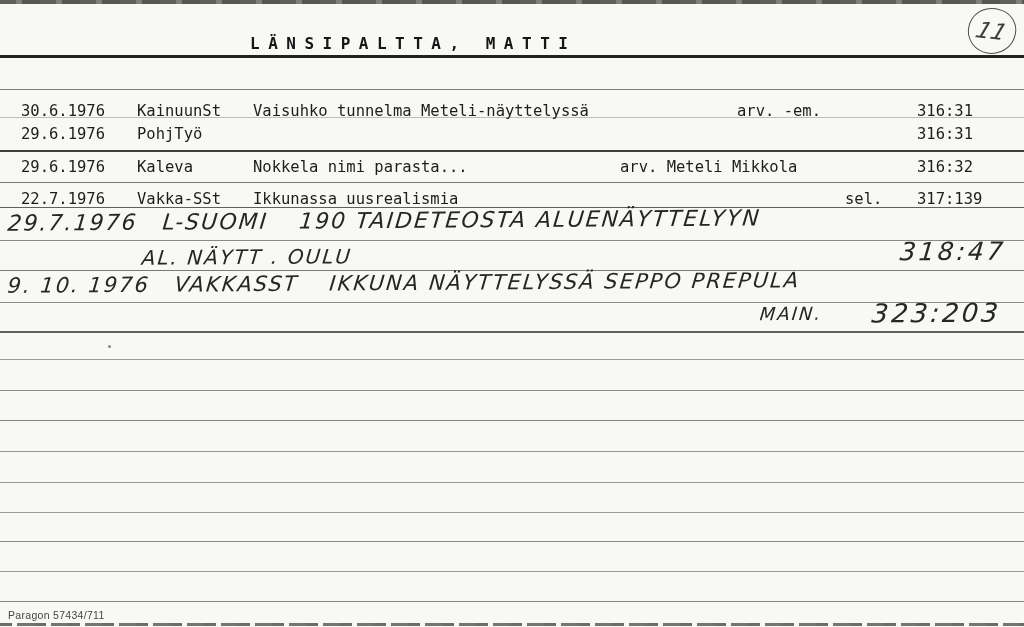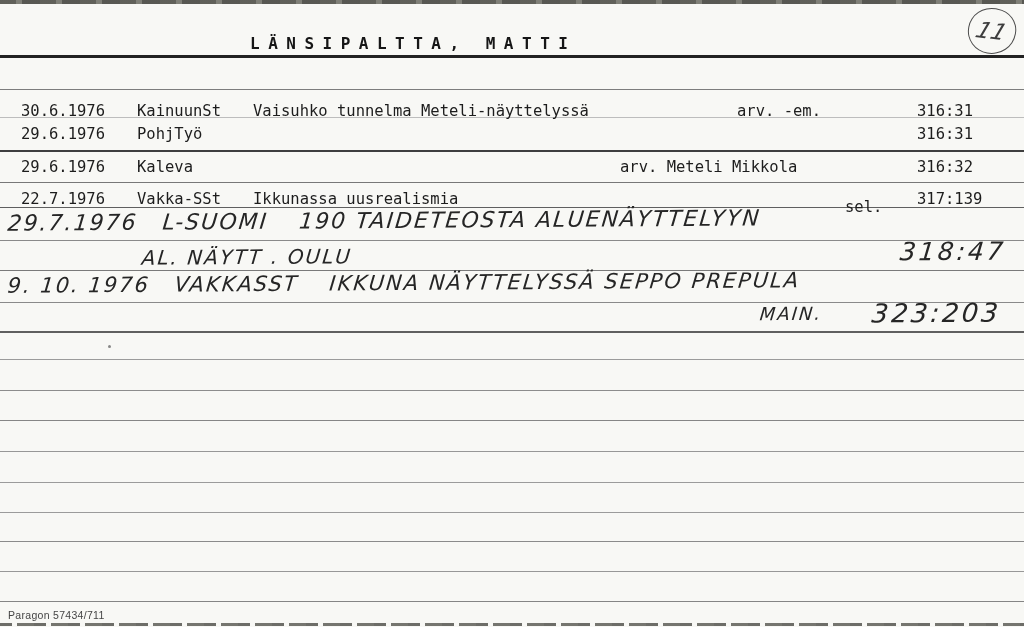--- a/index.html
+++ b/index.html
@@ -35,21 +35,21 @@
     font-size:23px; color:#3d3d3d; transform:skewX(-14deg) rotate(-4deg);
   }
   .trow{position:absolute; left:0; width:1024px; height:20px;
     font-size:15.5px; color:#1d1d1d; white-space:nowrap;}
   .trow span{position:absolute; top:0;}
   .c-date{left:21px;}
   .c-src{left:125px;margin-left:12px;}
   .c-title{left:253px;}
   .c-ref{left:917px;}
   .r1{top:102px;text-decoration:underline;} .r2{top:125px;} .r3{top:158px;} .r4{top:190px;}
-  .r1 .c-note{left:737px;} .r3 .c-note{left:620px;} .r4 .c-note{left:845px;margin-top:8px;}
+  .r1 .c-note{left:737px;} .r3 .c-note{left:620px;} .r4 .c-note{left:845px;}
   .hw{
     position:absolute; font-family:"DejaVu Sans",sans-serif; font-style:italic;
     color:#262626; letter-spacing:2px; white-space:nowrap;
     transform:skewX(-6deg) rotate(-0.4deg);
   }
   .hw .gap1{margin-right:16px;} .hw .gap2{margin-right:22px;}
   .hw-l1{left:8px;  top:208px; font-size:22px;}
   .hw-l1b{left:142px; top:245px; font-size:20px;}
   .hw-ref1{left:900px; top:237px; font-size:25px; letter-spacing:3px;}
   .hw-l2{left:8px;  top:271px; font-size:21px;}
@@ -104,20 +104,21 @@
     <span class="c-ref">316:31</span>
   </div>
   <div class="trow r2">
     <span class="c-date">29.6.1976</span>
     <span class="c-src">PohjTyö</span>
     <span class="c-ref">316:31</span>
   </div>
   <div class="trow r3">
     <span class="c-date">29.6.1976</span>
     <span class="c-src">Kaleva</span>
+    <span class="c-title">Nokkela nimi parasta...</span>
     <span class="c-note">arv. Meteli Mikkola</span>
     <span class="c-ref">316:32</span>
   </div>
   <div class="trow r4">
     <span class="c-date">22.7.1976</span>
     <span class="c-src">Vakka-SSt</span>
     <span class="c-title">Ikkunassa uusrealismia</span>
     <span class="c-note">sel.</span>
     <span class="c-ref">317:139</span>
   </div>

